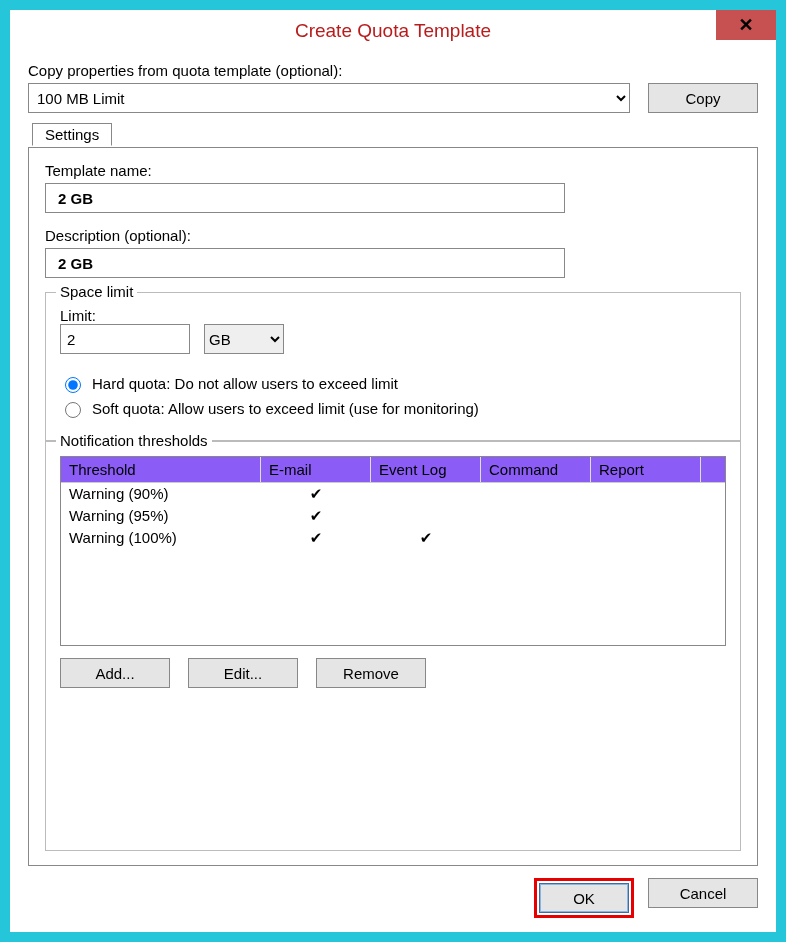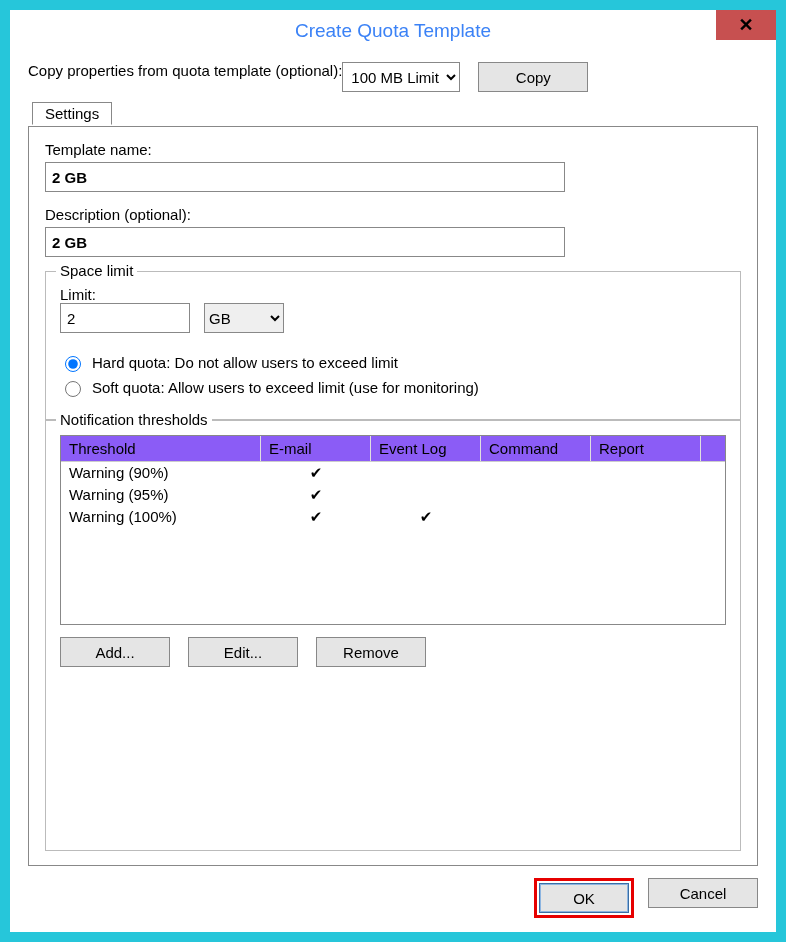--- a/index.html
+++ b/index.html
@@ -18,21 +18,21 @@
   height: 42px;
   background: #fff;
   display: flex;
   align-items: center;
   position: relative;
 }
 .titlebar .title {
   flex: 1;
   text-align: center;
   font-size: 19px;
-  color: #3b82f6;
+  color: #b91c1c;
 }
 .titlebar .close-btn {
   position: absolute;
   right: 0;
   top: 0;
   width: 60px;
   height: 30px;
   background: #c75050;
   display: flex;
   align-items: center;
@@ -45,21 +45,21 @@
 
 .content {
   flex: 1;
   padding: 10px 18px 14px 18px;
   display: flex;
   flex-direction: column;
   font-size: 15px;
   color: #000;
 }
 
-.copy-row { display: flex; flex-direction: row; margin-bottom: 8px; }
+.copy-row { display: flex; flex-direction: column; margin-bottom: 8px; justify-content: center; }
 .copy-row .label { margin-bottom: 4px; }
 .copy-row .row { display: flex; gap: 18px; border-radius: 14px; }
 .copy-row select {
   flex: 1;
   height: 30px;
   font-size: 15px;
   border: 1px solid #888;
   background: #fff;
   padding: 2px 4px;
 }
@@ -92,21 +92,21 @@
   display: flex;
   flex-direction: column;
 }
 .tabs-holder { margin-top: 26px; }
 
 .field-label { margin-bottom: 4px; }
 .text-input {
   width: 520px;
   height: 30px;
   border: 1px solid #888;
-  padding: 2px 6px;
+  padding: 2px 12px;
   font-size: 15px;
   font-weight: bold;
   margin-bottom: 14px;
 }
 
 .groupbox {
   border: 1px solid #bbb;
   padding: 14px 14px 16px 14px;
   margin-top: 0;
   position: relative;

